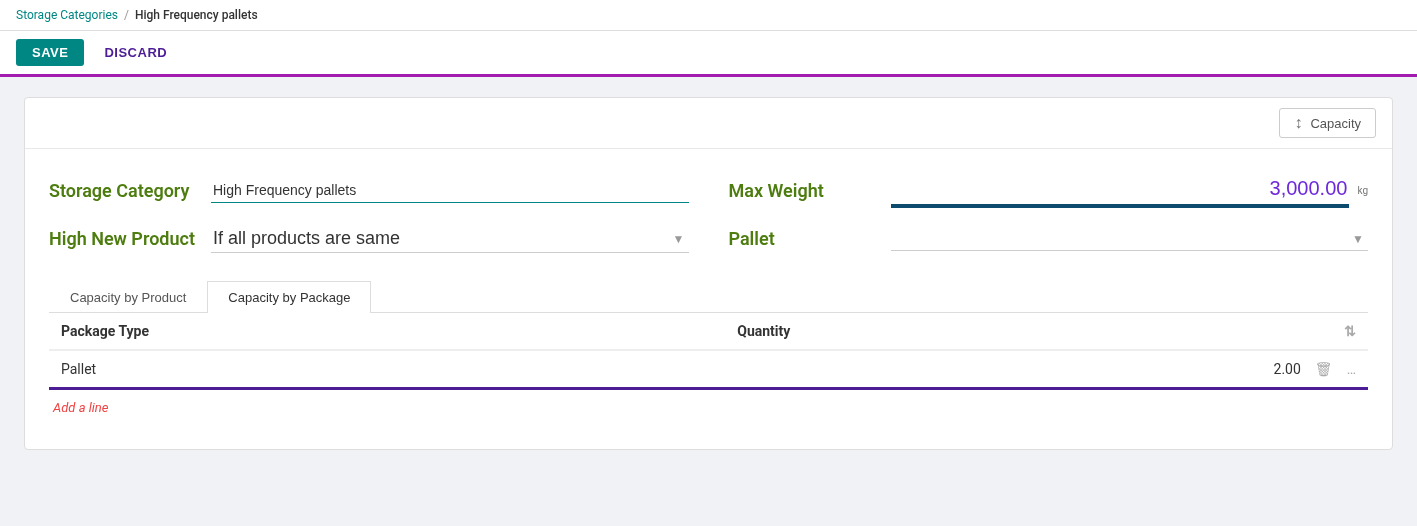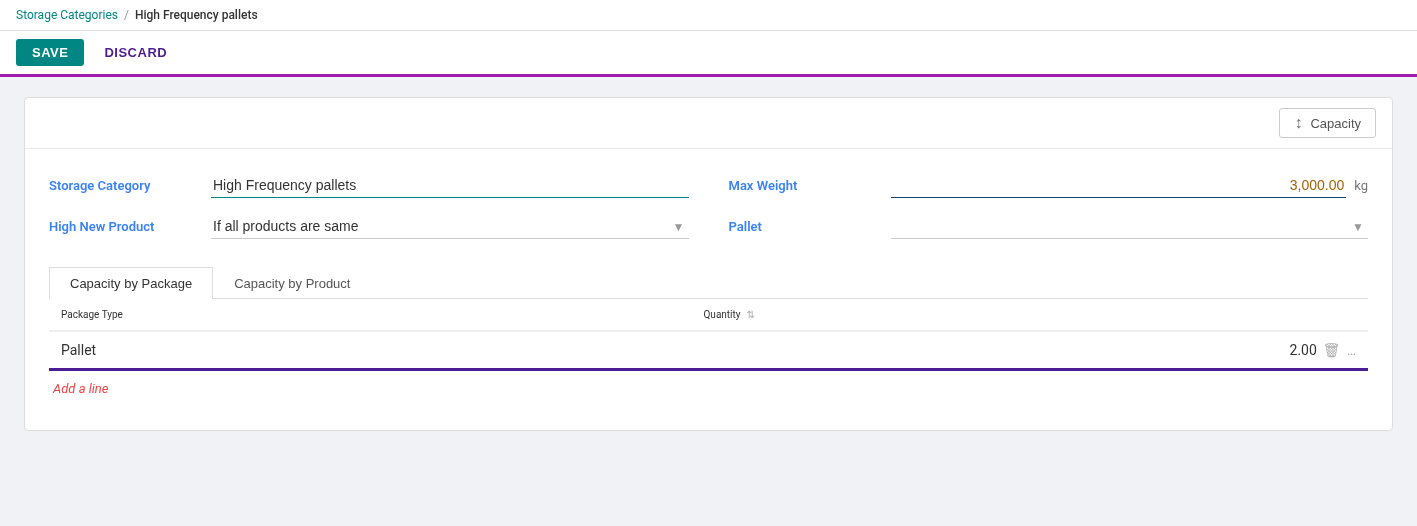--- a/index.html
+++ b/index.html
@@ -125,22 +125,22 @@
     }
 
     .field-row {
       display: flex;
       align-items: center;
       gap: 12px;
     }
 
     .field-label {
       font-weight: 600;
-      font-size: 13px;
-      color: #3b82f6;
+      font-size: 18px;
+      color: #4d7c0f;
       min-width: 150px;
       flex-shrink: 0;
     }
 
     .field-value {
       flex: 1;
     }
 
     .field-input {
       width: 100%;
@@ -157,21 +157,21 @@
       position: relative;
       width: 100%;
     }
 
     .field-select {
       width: 100%;
       border: none;
       border-bottom: 1px solid #ccc;
       outline: none;
       padding: 4px 24px 4px 2px;
-      font-size: 14px;
+      font-size: 18px;
       color: #333;
       background: transparent;
       appearance: none;
       cursor: pointer;
     }
 
     .select-arrow {
       position: absolute;
       right: 4px;
       top: 50%;
@@ -183,32 +183,32 @@
 
     .weight-row {
       display: flex;
       align-items: center;
       gap: 8px;
     }
 
     .weight-input {
       flex: 1;
       border: none;
-      border-bottom: 1px solid #0c4a6e;
+      border-bottom: 4px solid #0c4a6e;
       outline: none;
       padding: 4px 2px;
-      font-size: 14px;
-      color: #a16207;
+      font-size: 20px;
+      color: #6d28d9;
       background: transparent;
       text-align: right;
     }
 
     .weight-unit {
       color: #777;
-      font-size: 13px;
+      font-size: 10px;
     }
 
     .company-input {
       width: 100%;
       border: none;
       border-bottom: 1px solid #ccc;
       outline: none;
       padding: 4px 24px 4px 2px;
       font-size: 14px;
       color: #333;
@@ -251,22 +251,22 @@
       border-collapse: collapse;
     }
 
     .data-table thead tr {
       border-bottom: 2px solid #eee;
     }
 
     .data-table th {
       padding: 10px 12px;
       text-align: left;
-      font-size: 10px;
-      font-weight: 400;
+      font-size: 14px;
+      font-weight: 700;
       color: #333;
     }
 
     .data-table th.right {
       text-align: right;
     }
 
     .data-table td {
       padding: 10px 12px;
       font-size: 14px;
@@ -274,21 +274,21 @@
       border-bottom: 3px solid #4c1d95;
     }
 
     .data-table td.right {
       text-align: right;
     }
 
     .table-actions {
       display: flex;
       align-items: center;
-      gap: 6px;
+      gap: 14px;
       justify-content: flex-end;
     }
 
     .row-action-icon {
       color: #aaa;
       cursor: pointer;
       font-size: 14px;
     }
 
     .add-line-link {
@@ -296,21 +296,21 @@
       margin: 10px 4px;
       color: #ef4444;
       cursor: pointer;
       font-size: 13px;
       font-style: italic;
     }
 
     .th-sort-icon {
       display: flex;
       align-items: center;
-      justify-content: flex-start;
+      justify-content: space-between;
       gap: 6px;
     }
   </style>
 </head>
 <body>
 
 <div class="page-header">
   <div class="breadcrumb">
     <a class="breadcrumb-link">Storage Categories</a>
     <span class="breadcrumb-sep">/</span>
@@ -373,22 +373,22 @@
             <div class="field-select-wrapper">
               <input class="company-input" type="text" style="">
               <span class="select-arrow">▼</span>
             </div>
           </div>
         </div>
 
       </div>
 
       <div class="tabs">
+        <button class="tab">Capacity by Product</button>
         <button class="tab active">Capacity by Package</button>
-        <button class="tab">Capacity by Product</button>
       </div>
 
       <div class="table-container">
         <table class="data-table">
           <thead>
             <tr>
               <th>Package Type</th>
               <th class="right">
                 <div class="th-sort-icon">
                   <span>Quantity</span>

